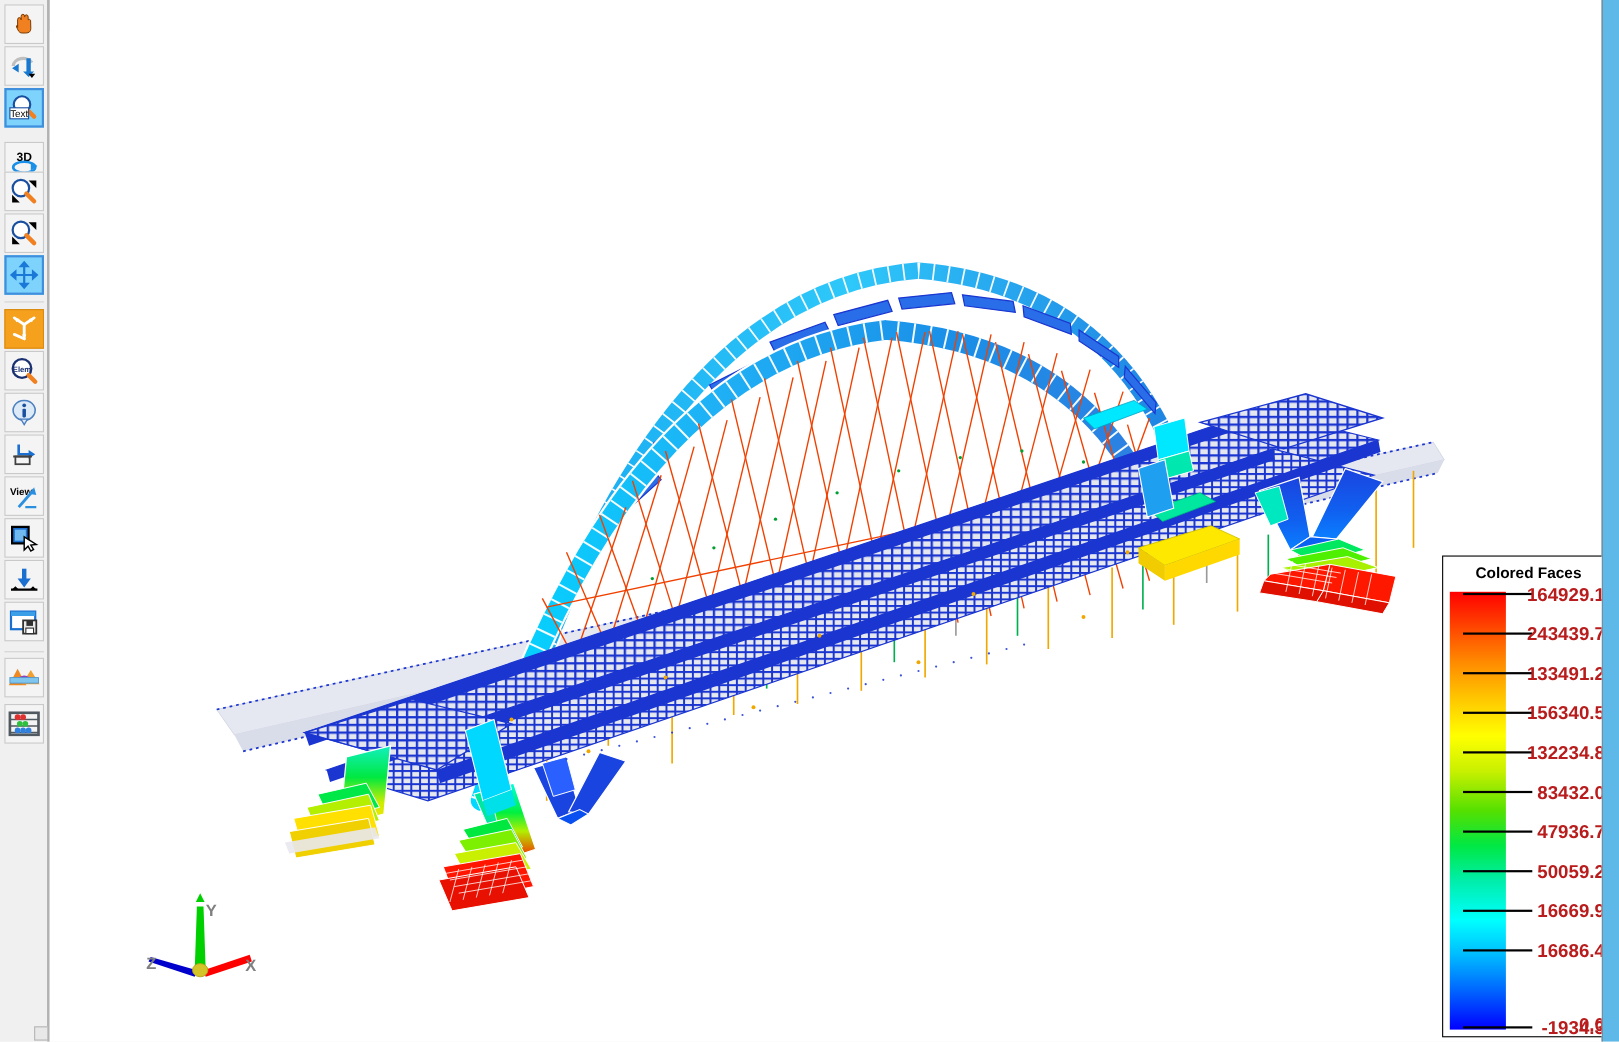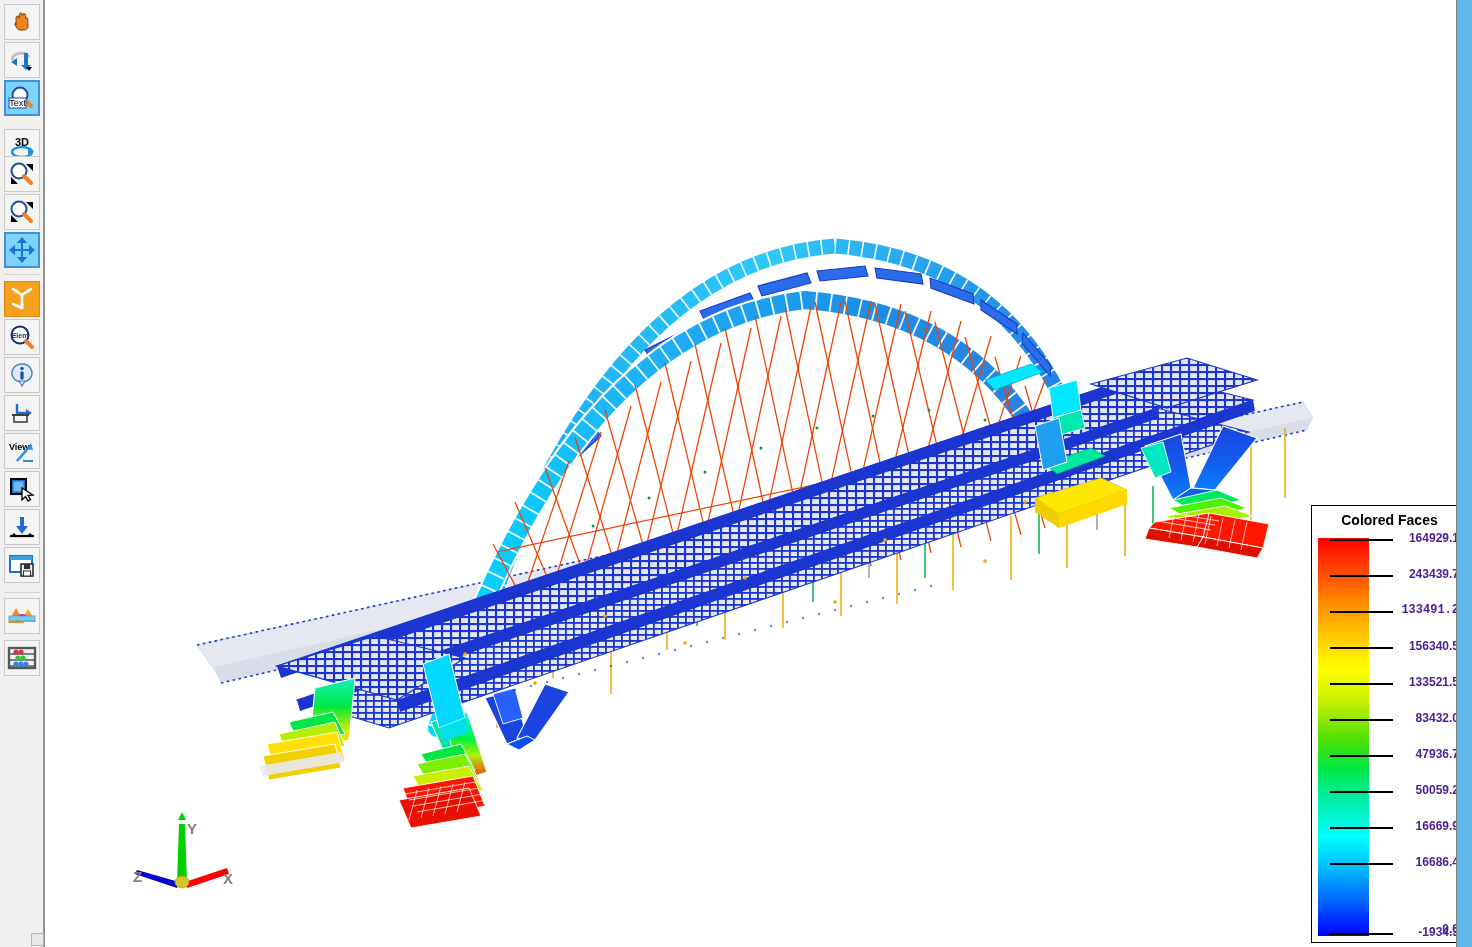--- a/index.html
+++ b/index.html
@@ -109,21 +109,21 @@
   }
   .legend-tick {
     position: absolute;
     height: 0;
     border-top: 2px solid #000000;
     left: 18px; width: 63px;
   }
   .legend-val {
     position: absolute;
     right: 6px;
-    font-size: 12px; font-weight: bold; color: #4c1d95;
+    font-size: 17px; font-weight: bold; color: #b91c1c;
     text-align: right;
     white-space: nowrap;
   }
 
   
   #right-band {
     position: absolute; left: 1456px; top: 0;
     width: 16px; height: 947px;
     background: #5fb9e8;
     border-left: 1px solid #7e7e7e;
@@ -691,23 +691,23 @@
         <div class="legend-tick" style="top:177px;"></div>
         <div class="legend-tick" style="top:213px;"></div>
         <div class="legend-tick" style="top:249px;"></div>
         <div class="legend-tick" style="top:285px;"></div>
         <div class="legend-tick" style="top:321px;"></div>
         <div class="legend-tick" style="top:357px;"></div>
         <div class="legend-tick" style="top:427px;"></div>
 
         <div class="legend-val" style="top:25px;">164929.1</div>
         <div class="legend-val" style="top:61px;">243439.7</div>
-        <div class="legend-val" style="top:97px;font-family:Liberation Mono, monospace;">133491.2</div>
+        <div class="legend-val" style="top:97px;">133491.2</div>
         <div class="legend-val" style="top:133px;">156340.5</div>
-        <div class="legend-val" style="top:169px;">133521.5</div>
+        <div class="legend-val" style="top:169px;">132234.8</div>
         <div class="legend-val" style="top:205px;">83432.0</div>
         <div class="legend-val" style="top:241px;">47936.7</div>
         <div class="legend-val" style="top:277px;">50059.2</div>
         <div class="legend-val" style="top:313px;">16669.9</div>
         <div class="legend-val" style="top:349px;">16686.4</div>
         <div class="legend-val" style="top:419px;">-1934.3</div>
         <div class="legend-val" style="top:416px; right:6px;">0.0</div>
       </div>
 
     </div>

